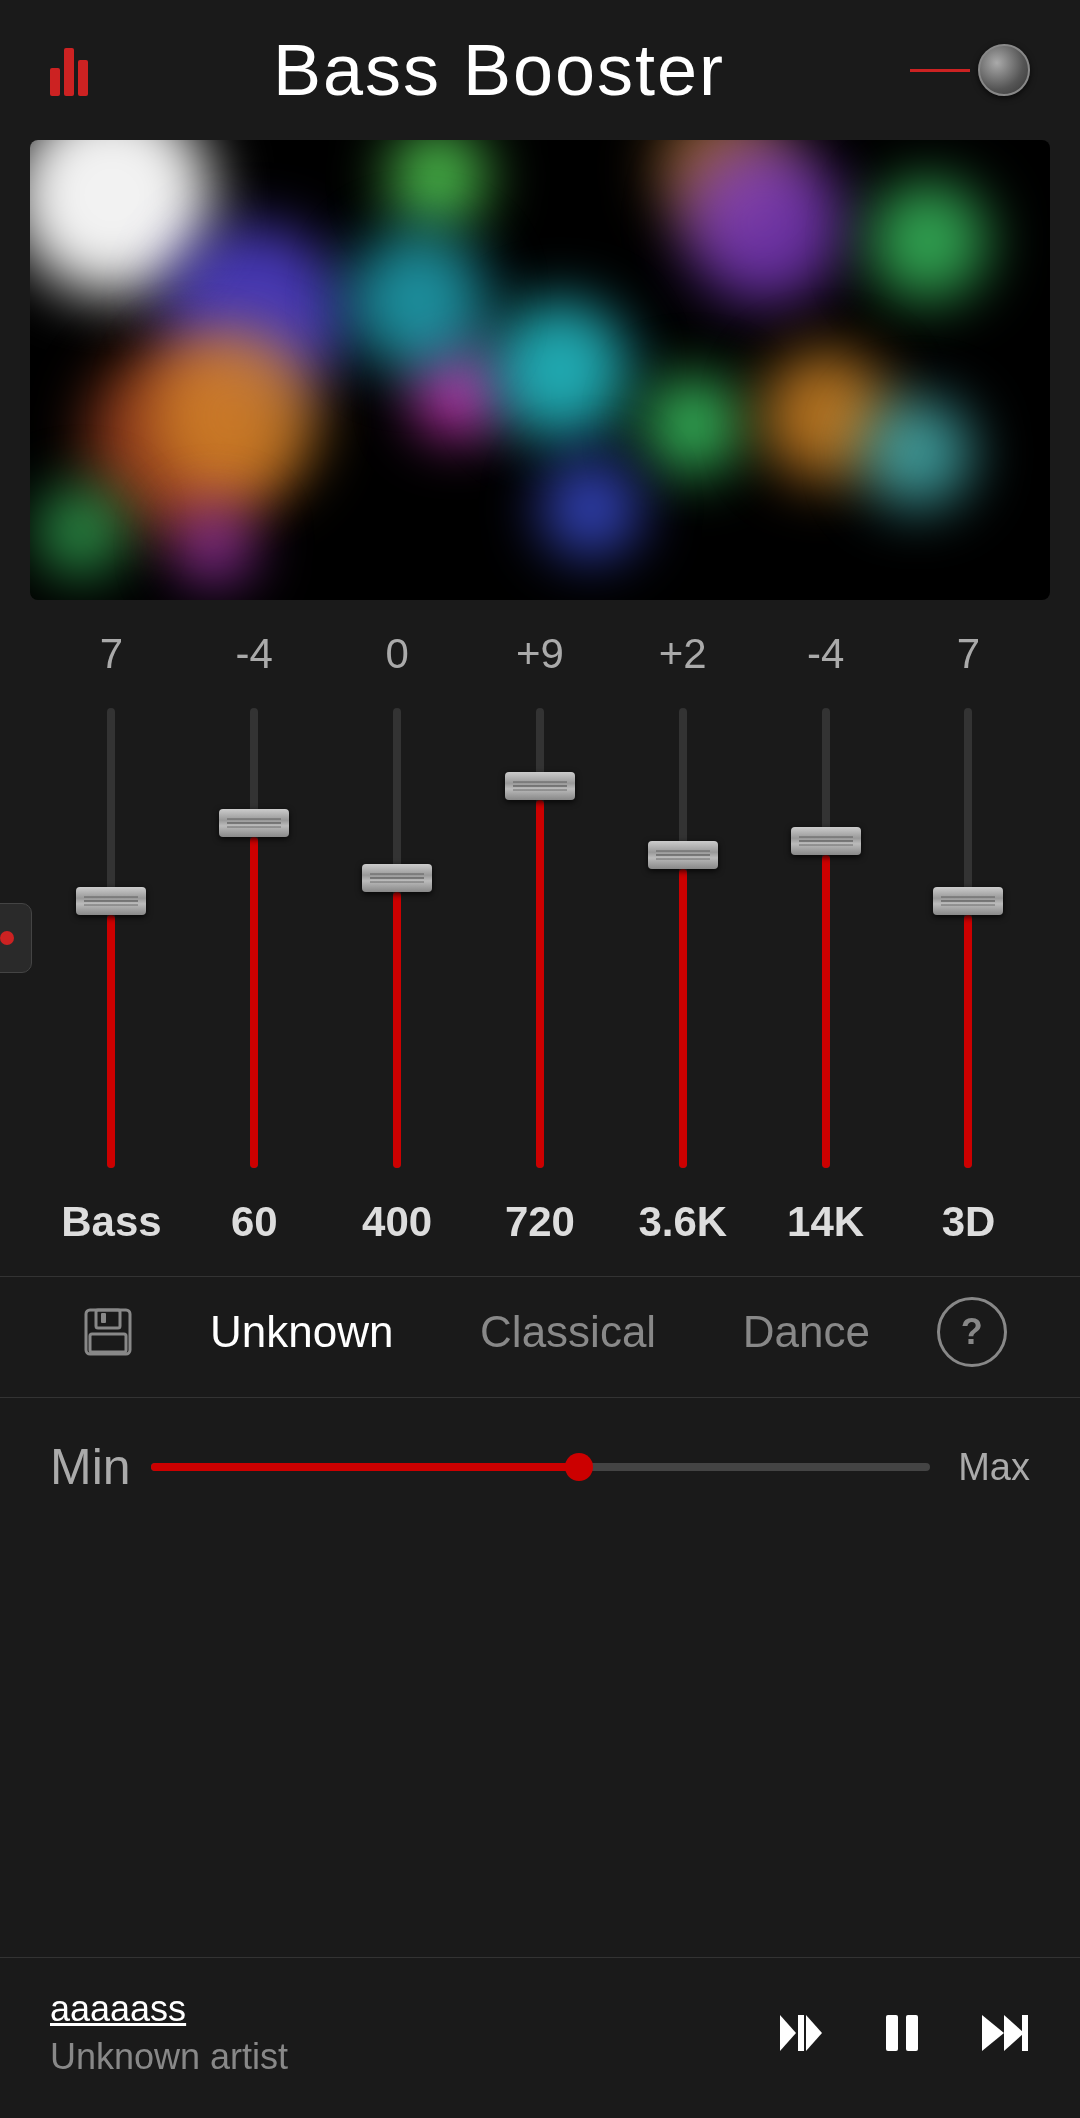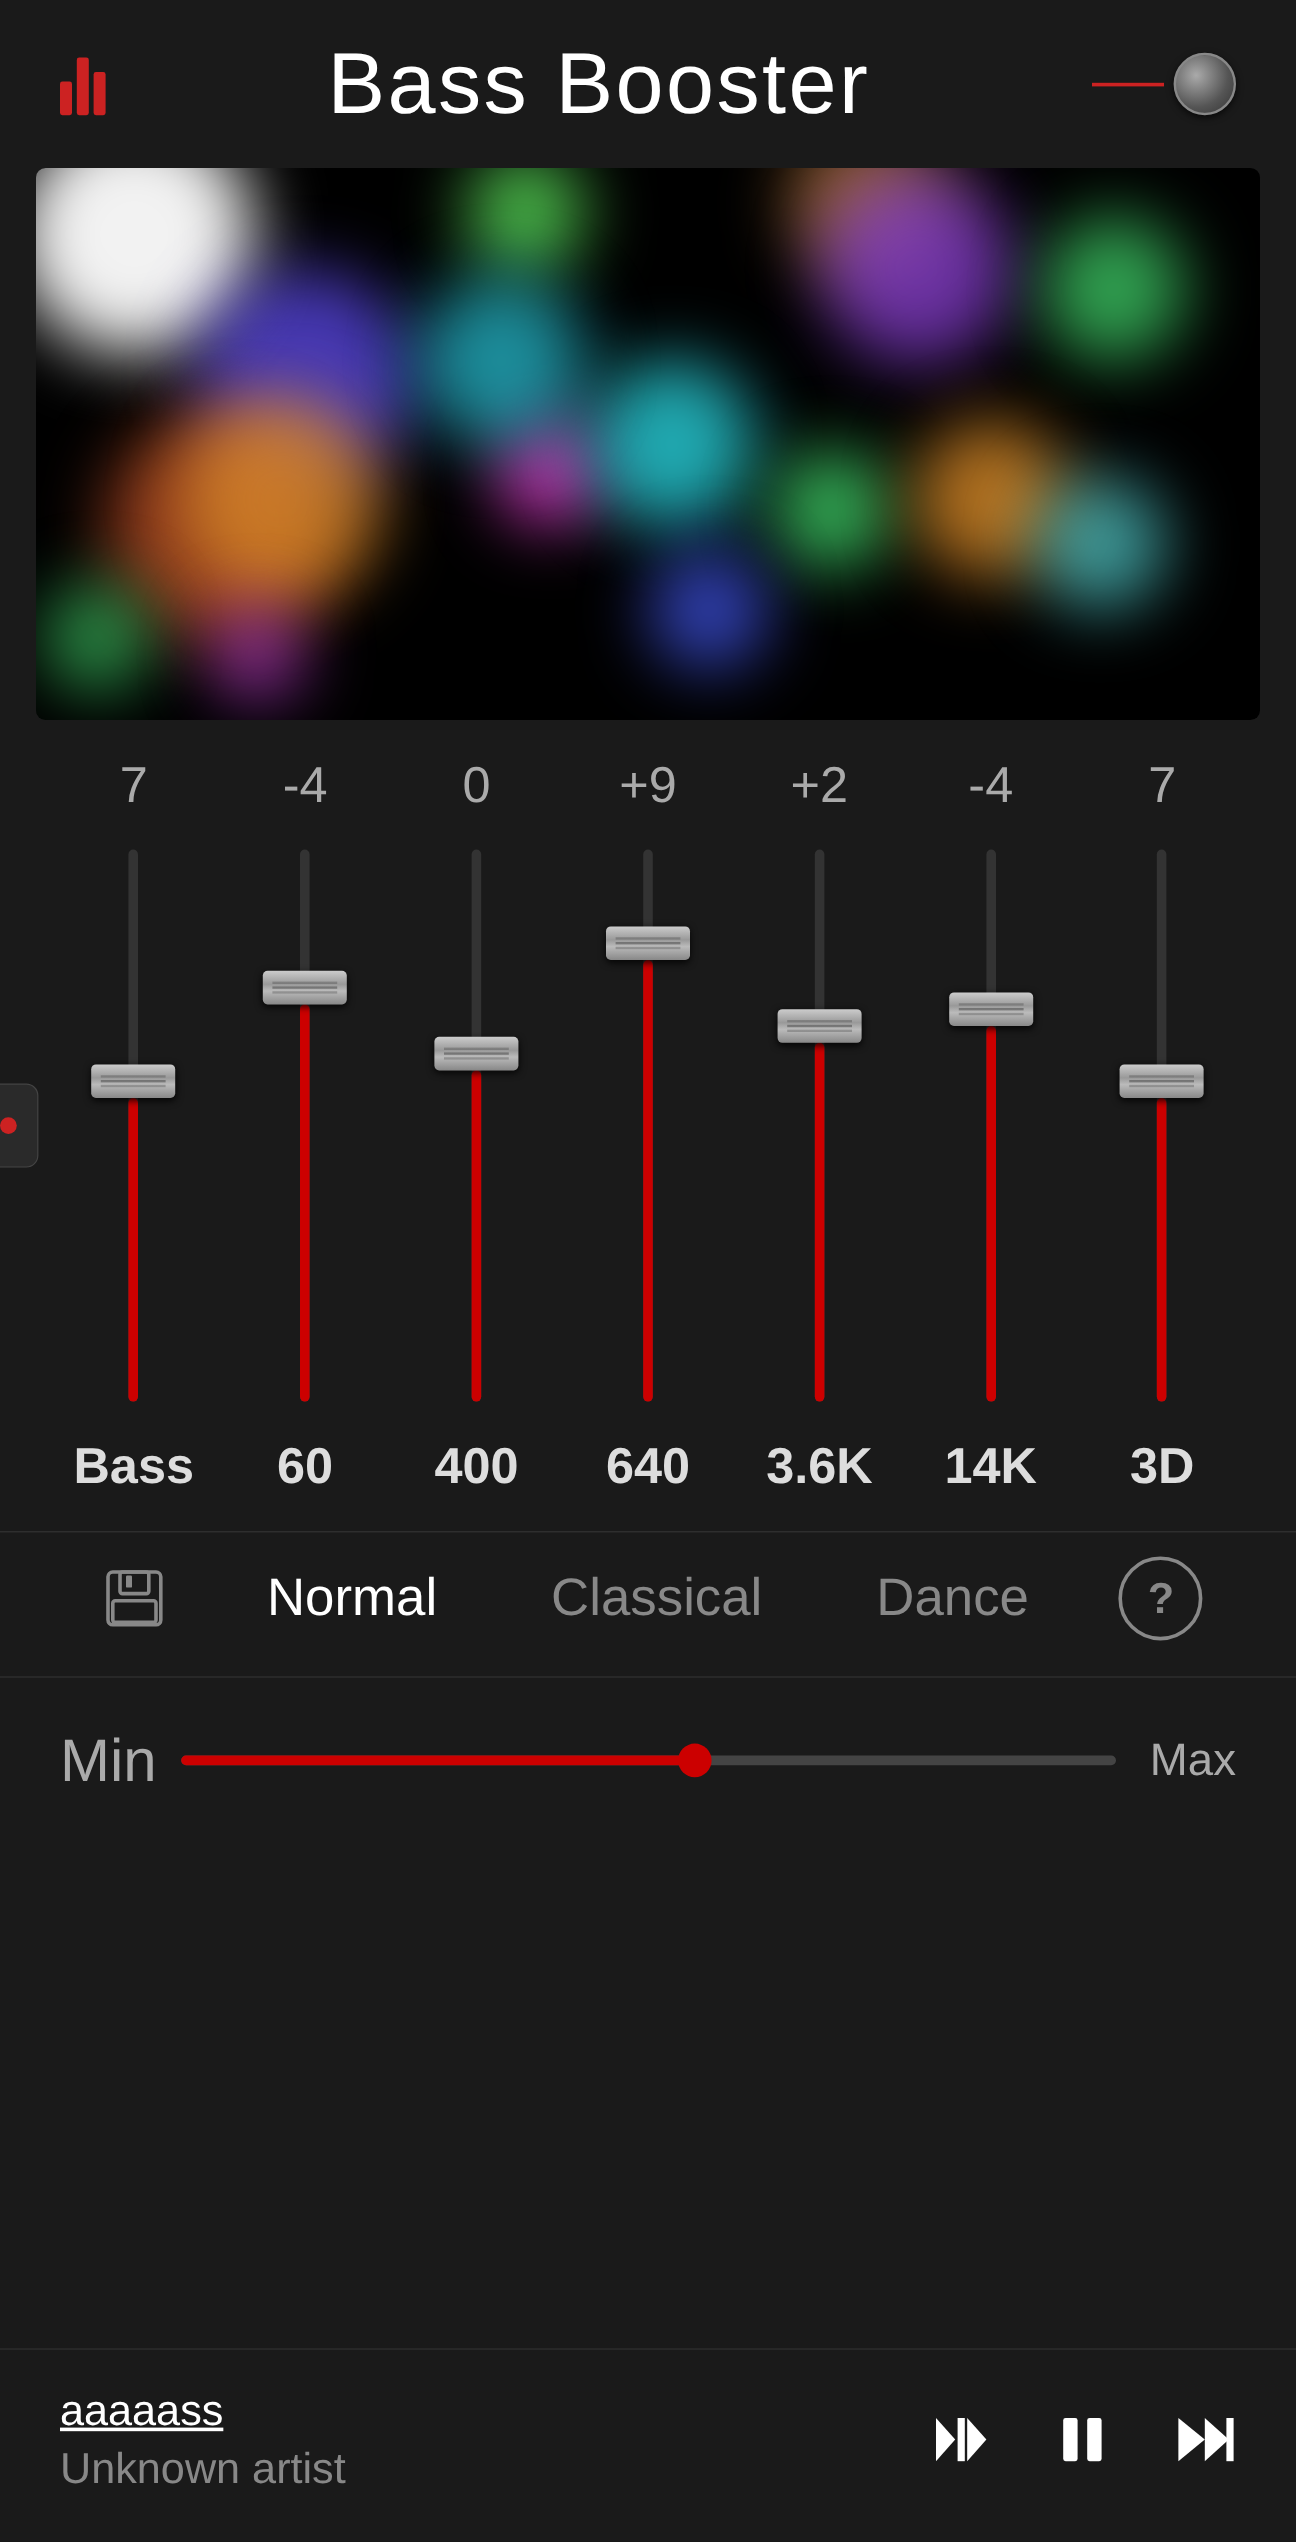--- a/index.html
+++ b/index.html
@@ -410,36 +410,36 @@
         <div class="slider-fill-red" style="height: 55%;"></div>
         <div class="slider-handle" style="bottom: 55%; top: auto;"></div>
       </div>
     </div>
   </div>
 
 <div class="eq-labels-row" id="eq-labels-row">
     <span class="eq-label">Bass</span>
     <span class="eq-label">60</span>
     <span class="eq-label">400</span>
-    <span class="eq-label">640</span>
+    <span class="eq-label">720</span>
     <span class="eq-label">3.6K</span>
     <span class="eq-label">14K</span>
     <span class="eq-label">3D</span>
   </div>
 
 <div class="presets-row">
   <div class="preset-save-icon">
     <svg width="52" height="52" viewBox="0 0 52 52" fill="none">
       <rect x="4" y="4" width="44" height="44" rx="4" stroke="#888" stroke-width="3" fill="none"></rect>
       <rect x="14" y="4" width="24" height="18" rx="2" stroke="#888" stroke-width="3" fill="none"></rect>
       <rect x="8" y="28" width="36" height="18" rx="2" stroke="#888" stroke-width="3" fill="none"></rect>
       <rect x="19" y="7" width="5" height="10" rx="1" fill="#888"></rect>
     </svg>
   </div>
-  <span class="preset-label active">Normal</span>
+  <span class="preset-label active">Unknown</span>
   <span class="preset-label">Classical</span>
   <span class="preset-label">Dance</span>
   <div class="preset-help-icon">
     <span>?</span>
   </div>
 </div>
 
 <div class="bass-boost-section">
   <div class="bass-boost-row">
     <span class="bass-label-min">Min</span>

